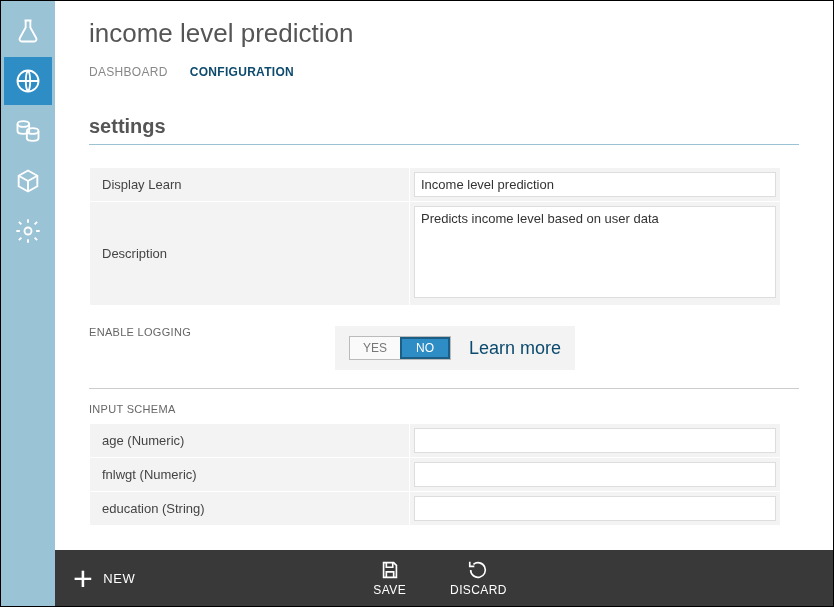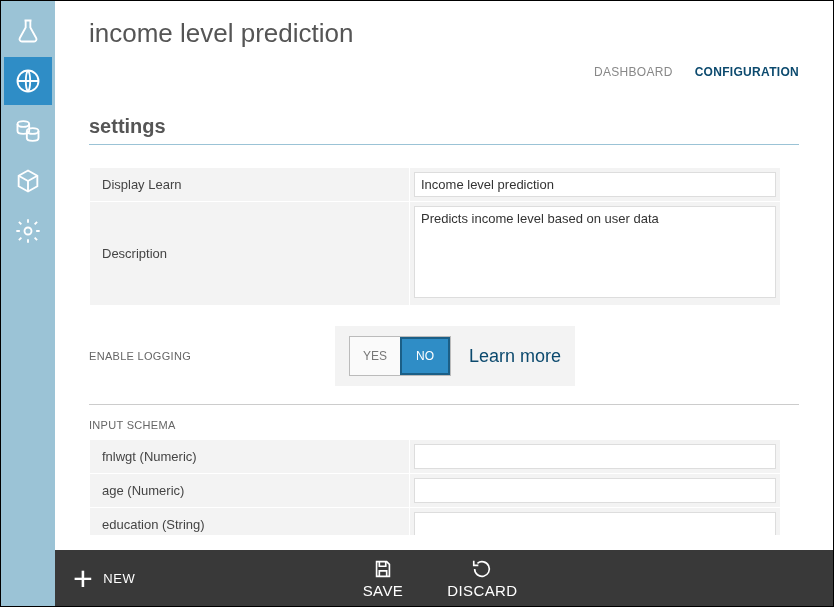--- a/index.html
+++ b/index.html
@@ -57,21 +57,20 @@
     color: #555;
     margin-bottom: 16px;
   }
   .tabs {
     display: flex;
     gap: 22px;
     font-size: 12px;
     letter-spacing: 0.3px;
     color: #888;
     margin-bottom: 36px;
-    justify-content: flex-end;
   }
   .tab { cursor: pointer; }
   .tab.active { color: #0c4a6e; font-weight: 700; }
   .settings-heading {
     font-size: 20px;
     font-weight: 700;
     color: #555;
     margin-bottom: 6px;
   }
   hr.thin {
@@ -111,40 +110,39 @@
     background: #fff;
     font-family: inherit;
     font-size: 13px;
     padding: 4px 6px;
     color: #333;
     resize: none;
   }
   .form-table textarea { height: 92px; }
   .logging-row {
     display: flex;
-    align-items: center;
     margin-top: 20px;
   }
   .logging-label {
     font-size: 11px;
     color: #666;
     letter-spacing: 0.3px;
     width: 246px;
   }
   .toggle-wrap {
     background: #f3f3f3;
     padding: 10px 14px;
     display: flex;
     align-items: center;
     gap: 18px;
   }
   .toggle {
     display: flex;
     border: 1px solid #bbb;
-    height: 40px;
+    height: 24px;
   }
   .toggle-opt {
     width: 50px;
     display: flex;
     align-items: center;
     justify-content: center;
     font-size: 12px;
     color: #777;
     background: #fafafa;
     cursor: pointer;
@@ -187,21 +185,21 @@
     display: flex;
     justify-content: center;
     gap: 44px;
   }
   .footer-action {
     display: flex;
     flex-direction: column;
     align-items: center;
     gap: 2px;
     cursor: pointer;
-    font-size: 15px;
+    font-size: 12px;
     letter-spacing: 0.4px;
   }
   .footer-action svg { display: block; }
   
   .scroll-clip {
     height: 420px;
     overflow: hidden;
   }
 </style>
 </head>
@@ -295,25 +293,25 @@
           </div>
         </div>
 
         <hr class="grey">
 
         <div class="section-label">INPUT SCHEMA</div>
 
         <table class="form-table">
           <tbody>
               <tr>
+            <td class="label-cell">age (Numeric)</td>
+            <td class="input-cell"><input type="text" style=""></td>
+          </tr>
+          <tr>
             <td class="label-cell">fnlwgt (Numeric)</td>
-            <td class="input-cell"><input type="text" style=""></td>
-          </tr>
-          <tr>
-            <td class="label-cell">age (Numeric)</td>
             <td class="input-cell"><input type="text" style=""></td>
           </tr>
           <tr>
             <td class="label-cell">education (String)</td>
             <td class="input-cell"><input type="text" style=""></td>
           </tr>
         </tbody>
           </table>
       </div>
     </div>

